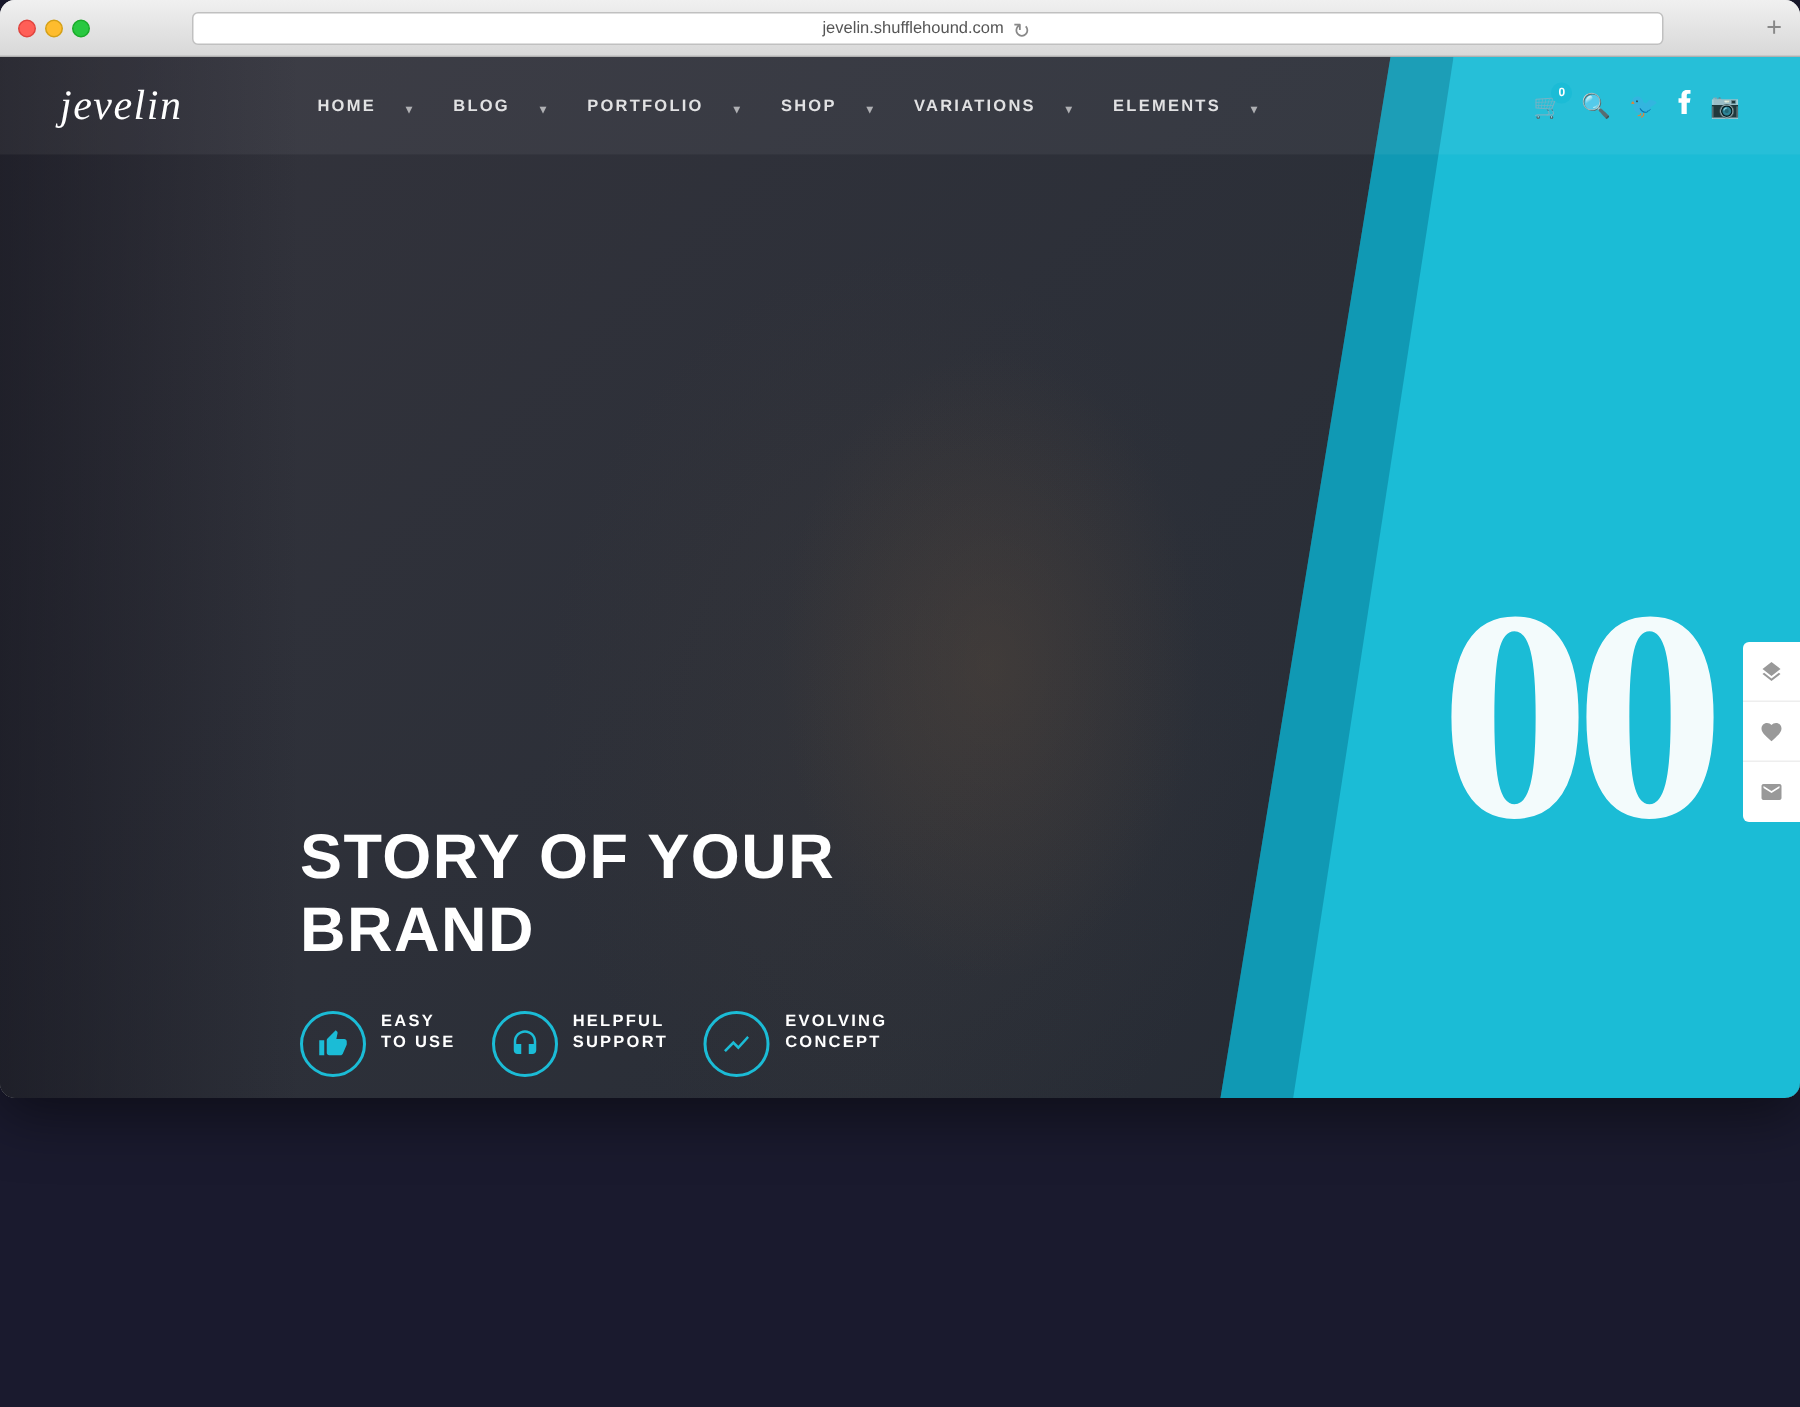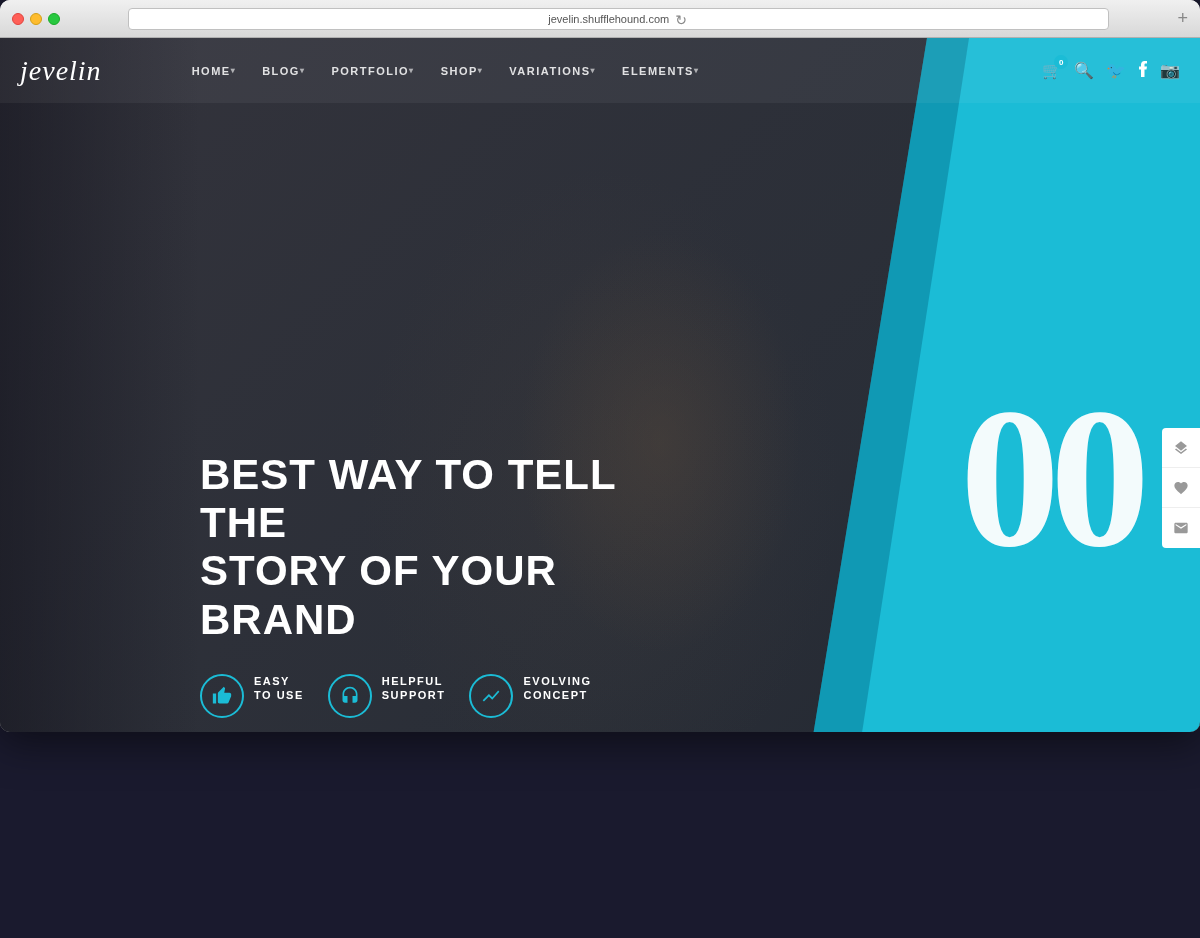--- a/index.html
+++ b/index.html
@@ -156,21 +156,21 @@
 
     
     .navbar {
       position: absolute;
       top: 0;
       left: 0;
       width: 100%;
       height: 65px;
       display: flex;
       align-items: center;
-      padding: 0 20px;
+      padding: 0 40px;
       z-index: 100;
       background: rgba(255,255,255,0.05);
     }
 
     .logo {
       font-size: 28px;
       color: white;
       font-style: italic;
       font-weight: 300;
       font-family: Georgia, serif;
@@ -187,22 +187,22 @@
 
     .nav-item {
       color: rgba(255,255,255,0.85);
       font-size: 11px;
       font-weight: 600;
       letter-spacing: 1.5px;
       text-transform: uppercase;
       padding: 4px 10px;
       cursor: pointer;
       display: flex;
-      align-items: center;
-      gap: 0;
+      align-items: flex-end;
+      gap: 20px;
     }
 
     .nav-arrow {
       font-size: 8px;
       color: rgba(255,255,255,0.6);
     }
 
     .nav-icons {
       display: flex;
       align-items: center;
@@ -420,21 +420,21 @@
           <svg width="10" height="18" viewBox="0 0 10 18" fill="white">
             <path d="M6.5 6.5V4.5c0-0.8 0.7-1 1-1H9V1H6.5C4.3 1 3 2.7 3 4.5V6.5H1V9.5H3V17H6.5V9.5H8.5L9 6.5H6.5Z"></path>
           </svg>
         </div>
         <div class="nav-icon">📷</div>
       </div>
     </nav>
 
     <div class="hero-content">
       <h1 class="hero-title">
-        <span>BEST WAY TO TELL THE</span><br>
+        <br>
         <span>STORY OF YOUR BRAND</span>
       </h1>
 
       <div class="features-row">
         <div class="feature-item">
           <div class="feature-icon-circle">
             <svg width="20" height="20" viewBox="0 0 24 24" fill="#1bbcd6">
               <path d="M1 21h4V9H1v12zm22-11c0-1.1-.9-2-2-2h-6.31l.95-4.57.03-.32c0-.41-.17-.79-.44-1.06L14.17 1 7.59 7.59C7.22 7.95 7 8.45 7 9v10c0 1.1.9 2 2 2h9c.83 0 1.54-.5 1.84-1.22l3.02-7.05c.09-.23.14-.47.14-.73v-2z"></path>
             </svg>
           </div>

